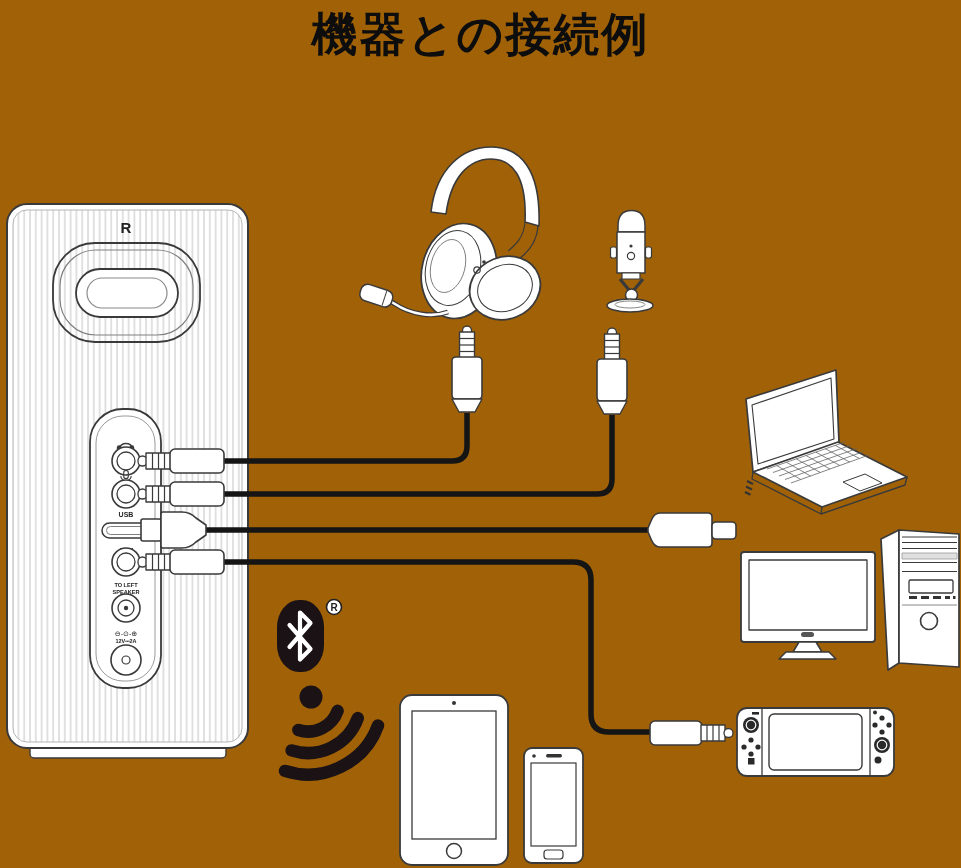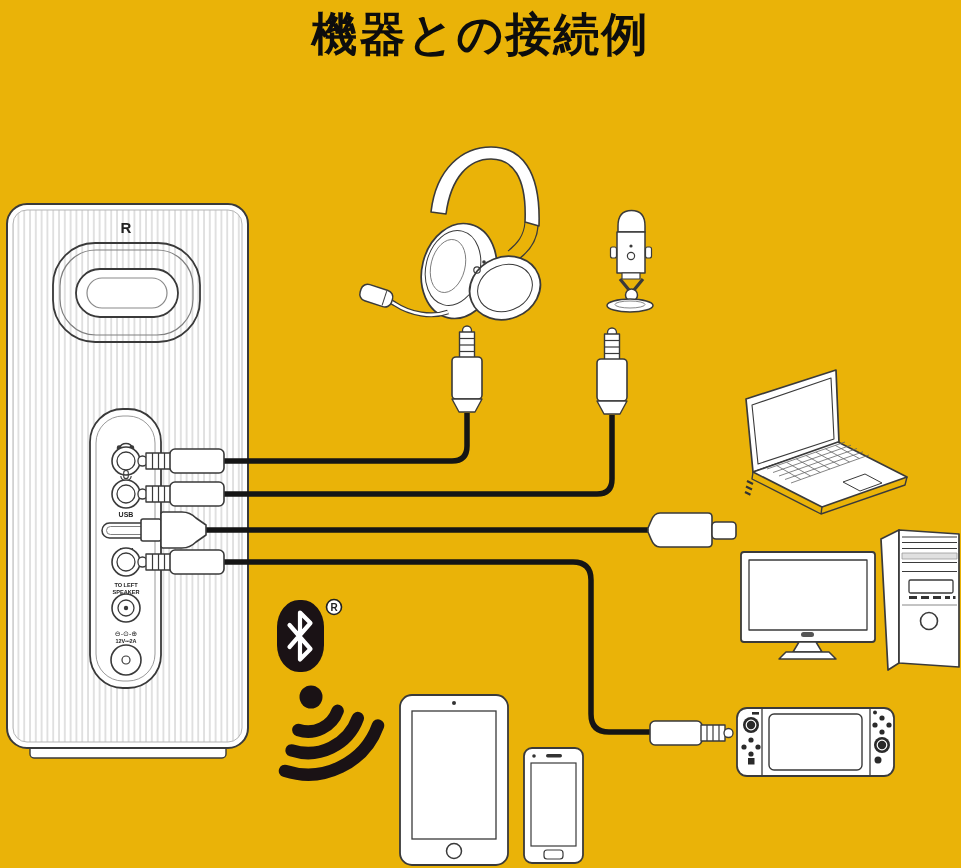--- a/index.html
+++ b/index.html
@@ -1,16 +1,16 @@
 <!DOCTYPE html>
 <html><head>
 <meta charset="utf-8">
 <style>
   html,body{margin:0;padding:0;background:#ffffff;}
-  #stage{position:relative;width:961px;height:868px;background:#eab308;overflow:hidden;
+  #stage{position:relative;width:961px;height:868px;background:#a16207;overflow:hidden;
          font-family:"Liberation Sans","DejaVu Sans",sans-serif;}
   #title{position:absolute;top:4px;left:0;width:100%;text-align:center;
          font-size:46px;font-weight:900;color:#0d0d0d;letter-spacing:2px;}
   svg{position:absolute;top:0;left:0;}
   text{font-family:"Liberation Sans","DejaVu Sans",sans-serif;}
 </style>
 </head>
 <body>
 
 <div id="stage">

